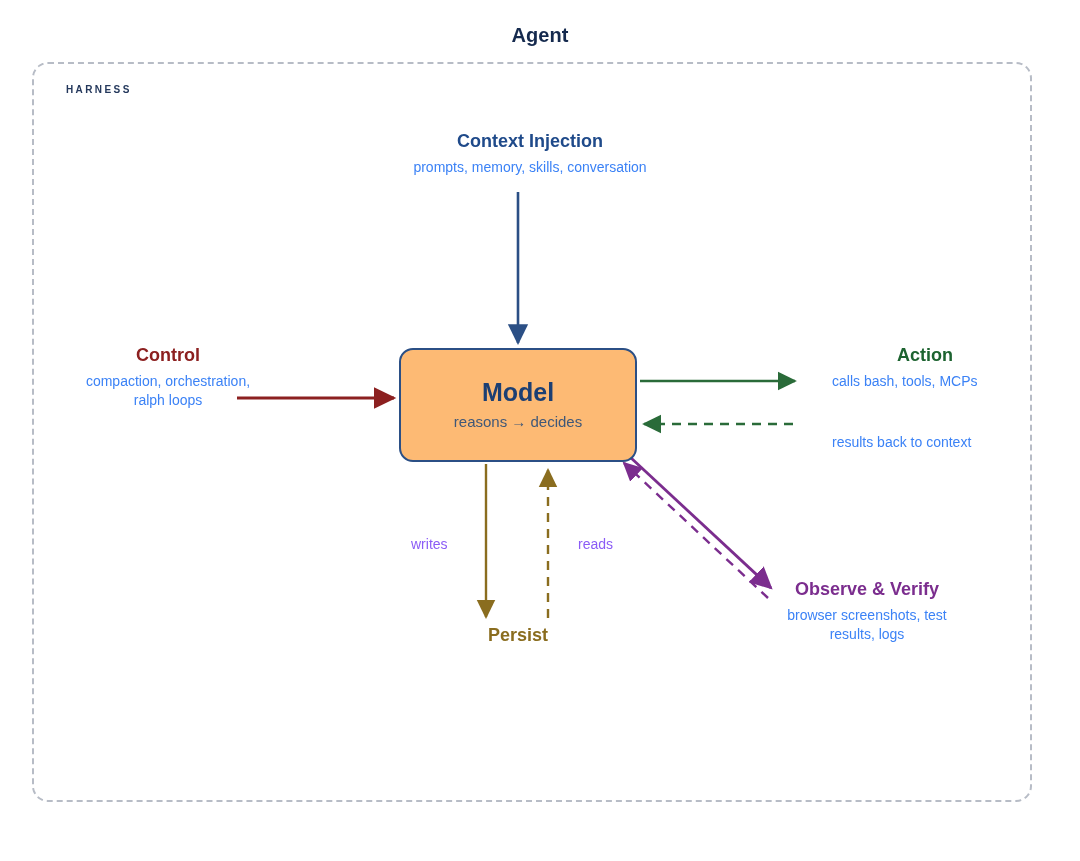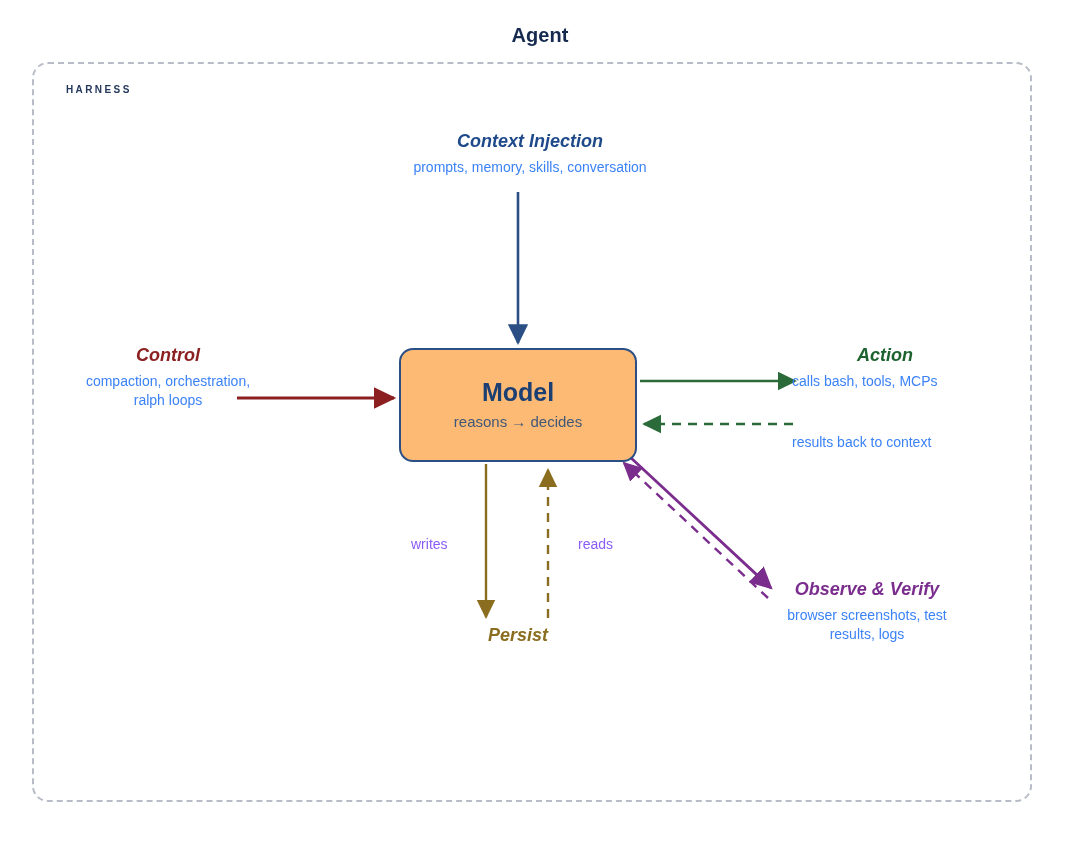--- a/index.html
+++ b/index.html
@@ -97,21 +97,20 @@
 
   
   .node {
     position: absolute;
   }
   .node .heading {
     font-size: 18px;
     font-weight: bold;
     line-height: 1.25;
     margin: 0 0 5px 0;
-    font-style: italic;
   }
   .node .desc {
     font-size: 14px;
     color: #3b82f6;
     line-height: 1.38;
     margin: 0;
   }
 
   
   #node-context {
@@ -126,21 +125,21 @@
   #node-control {
     left: 48px;
     top: 344px;
     width: 240px;
     text-align: center;
   }
   #node-control .heading { color: #8c2020; }
 
   
   #node-action {
-    left: 792px;
+    left: 832px;
     top: 344px;
     width: 230px;
     text-align: left;
   }
   #node-action .heading {
     color: #1d6330;
     text-align: center;
     width: 186px;
   }
   #node-action .desc { text-align: left; }

